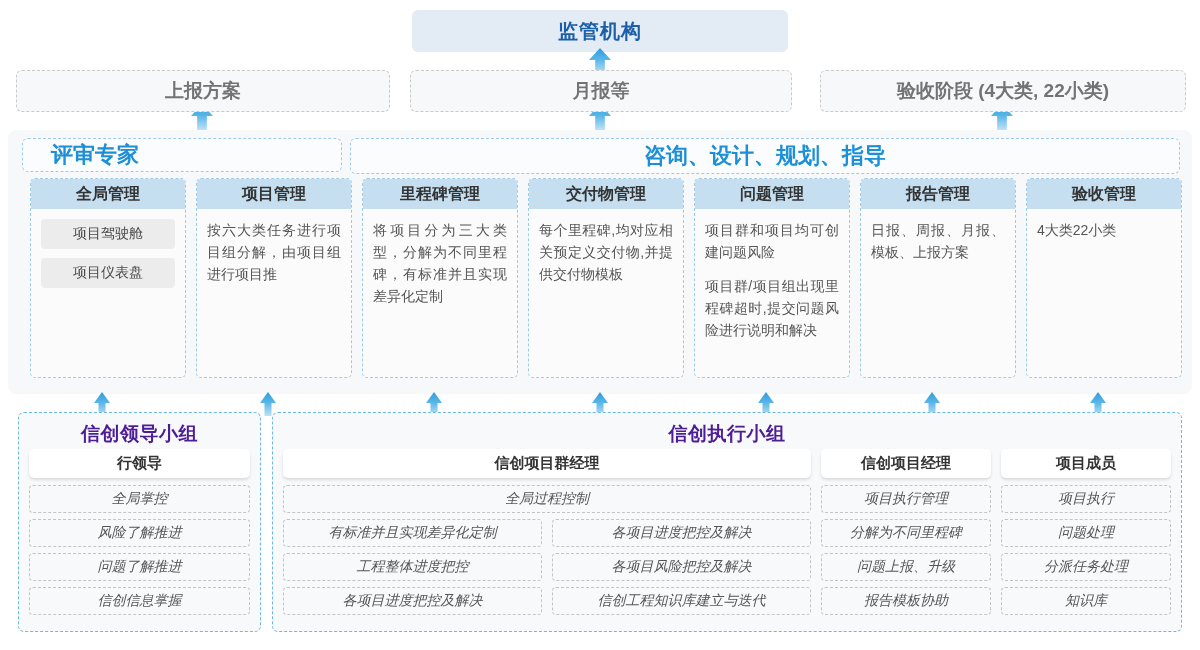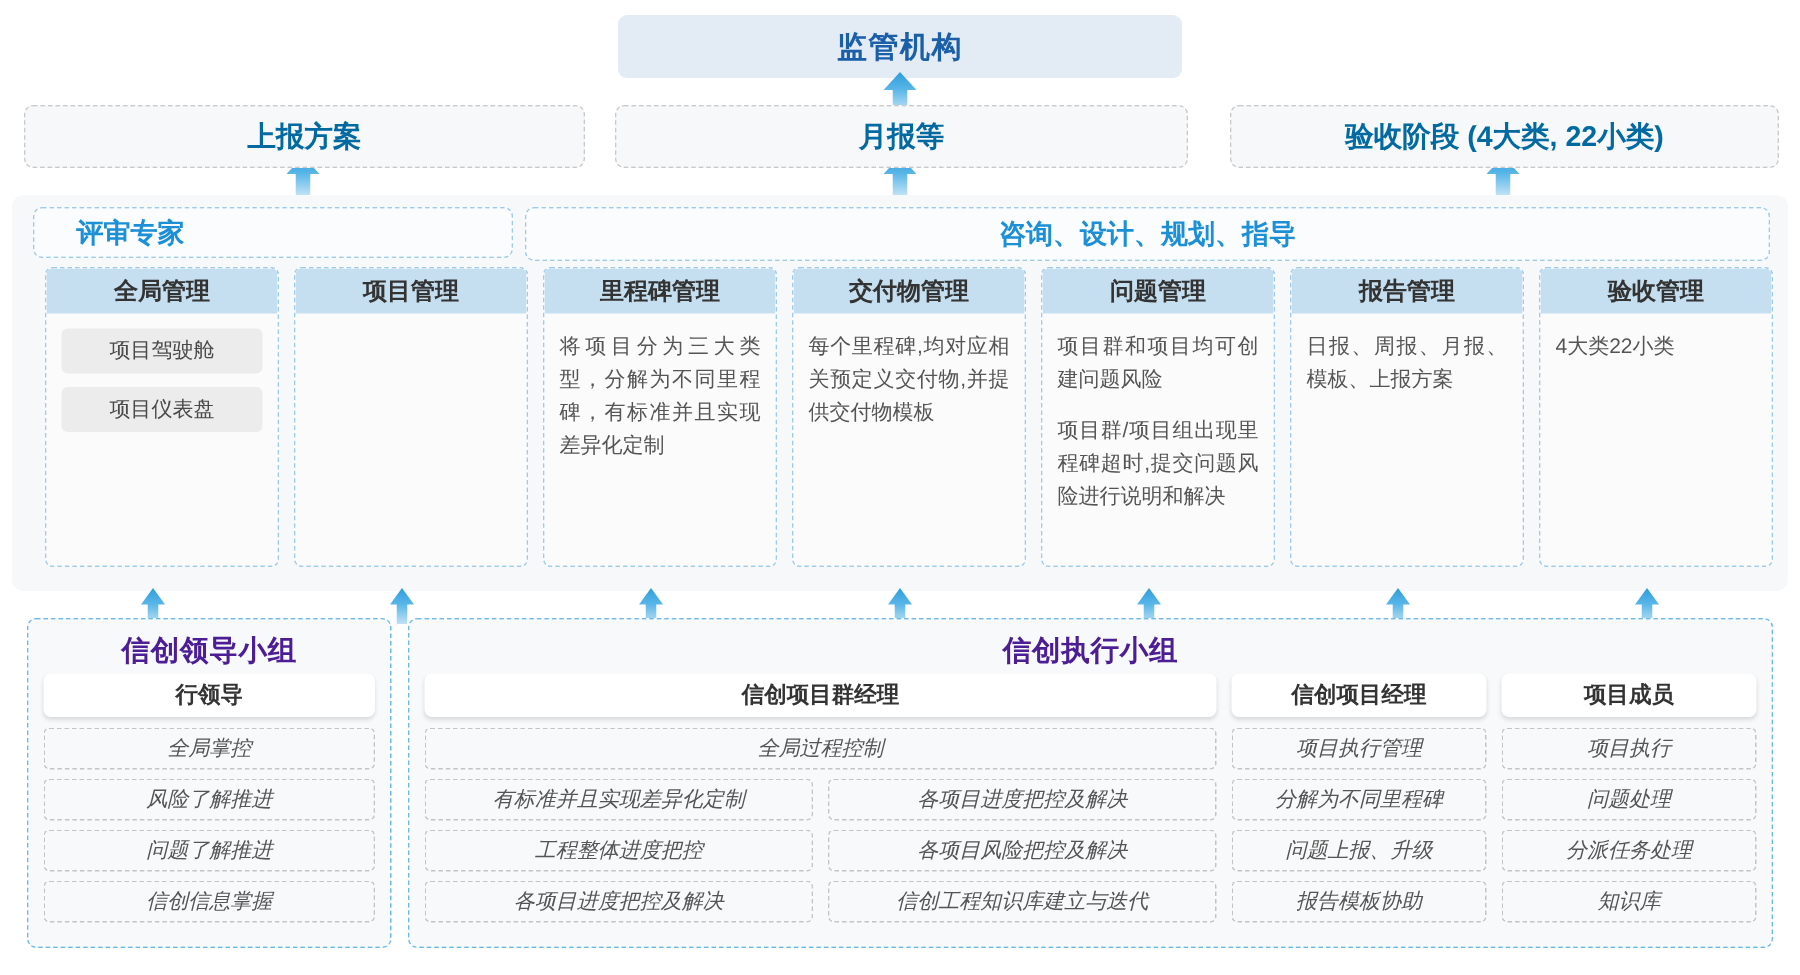--- a/index.html
+++ b/index.html
@@ -28,37 +28,37 @@
     clip-path:polygon(50% 0%,100% 46%,72% 46%,72% 100%,28% 100%,28% 46%,0% 46%);
   }
   .arrow.sm{width:16px;height:24px;}
 
   
   .report-row{position:absolute;left:0;top:70px;width:1200px;height:40px;}
   .report-box{
     position:absolute;top:0;height:40px;
     border:1px dashed #c9c9c9;border-radius:6px;background:#f7f8f9;
     display:flex;align-items:center;justify-content:center;
-    font-size:19px;font-weight:bold;color:#0369a1;
+    font-size:19px;font-weight:bold;color:#737373;
   }
   #rb0{left:16px;width:372px;}
   #rb1{left:410px;width:380px;}
   #rb2{left:820px;width:364px;}
 
   
   .mid-panel{
     position:absolute;left:8px;top:130px;width:1184px;height:264px;
     background:#f7f8f9;border-radius:8px;
   }
   .mid-headrow{position:absolute;left:14px;top:8px;width:1156px;height:34px;}
   .mid-head{
     position:absolute;top:0;height:34px;
     border:1px dashed #9ecbe8;border-radius:6px;background:#fbfcfd;
     display:flex;align-items:center;
-    font-size:18px;font-weight:bold;color:#1c8fd6;
+    font-size:22px;font-weight:bold;color:#1c8fd6;
   }
   #mh0{left:0;width:320px;padding-left:28px;box-sizing:border-box;}
   #mh1{left:328px;width:828px;justify-content:center;}
 
   .cards{position:absolute;left:22px;top:48px;width:1156px;height:200px;}
   .card{
     position:absolute;top:0;width:156px;height:200px;
     border:1px dashed #9ecbe8;border-radius:5px;
     background:#fbfbfc;box-sizing:border-box;overflow:hidden;
   }
@@ -152,20 +152,23 @@
       <div class="card" style="left:0px;">
         <div class="card-title">全局管理</div>
         <div class="card-body">
           <div class="pill">项目驾驶舱</div>
           <div class="pill">项目仪表盘</div>
         </div>
       </div>
 
       <div class="card" style="left:166px;">
         <div class="card-title">项目管理</div>
+        <div class="card-body">
+          <p>按六大类任务进行项目组分解，由项目组进行项目推</p>
+        </div>
       </div>
 
       <div class="card" style="left:332px;">
         <div class="card-title">里程碑管理</div>
         <div class="card-body">
           <p>将项目分为三大类型，分解为不同里程碑，有标准并且实现差异化定制</p>
         </div>
       </div>
 
       <div class="card" style="left:498px;">

